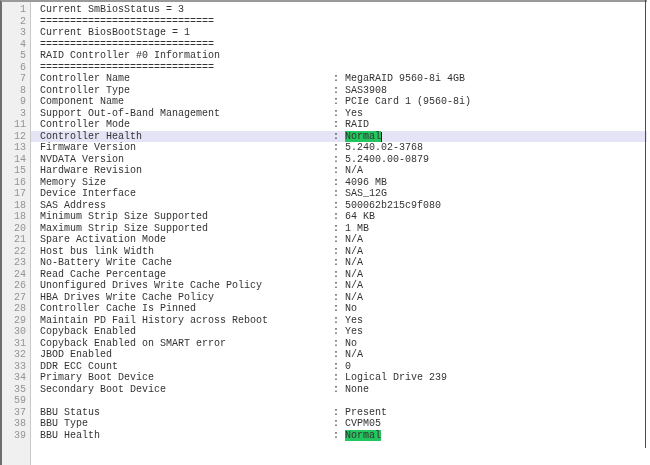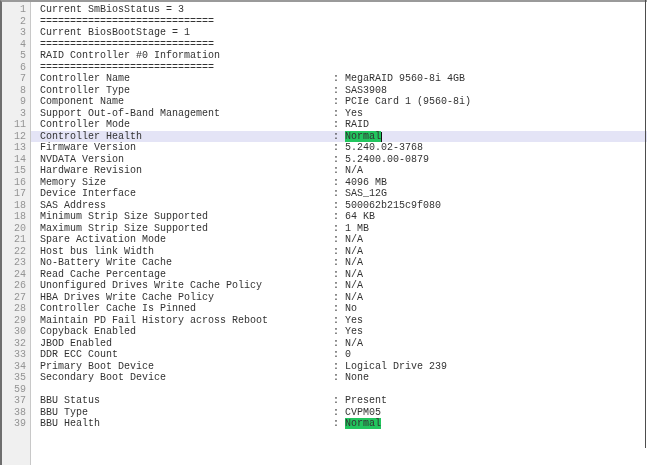--- a/index.html
+++ b/index.html
@@ -212,20 +212,25 @@
     <span class="num">29</span>
     <span class="gap"></span>
     <span class="content"><span class="label">Maintain PD Fail History across Reboot</span><span>: </span><span>Yes</span></span>
   </div>
       <div class="row">
     <span class="num">30</span>
     <span class="gap"></span>
     <span class="content"><span class="label">Copyback Enabled</span><span>: </span><span>Yes</span></span>
   </div>
       <div class="row">
+    <span class="num">31</span>
+    <span class="gap"></span>
+    <span class="content"><span class="label">Copyback Enabled on SMART error</span><span>: </span><span>No</span></span>
+  </div>
+      <div class="row">
     <span class="num">32</span>
     <span class="gap"></span>
     <span class="content"><span class="label">JBOD Enabled</span><span>: </span><span>N/A</span></span>
   </div>
       <div class="row">
     <span class="num">33</span>
     <span class="gap"></span>
     <span class="content"><span class="label">DDR ECC Count</span><span>: </span><span>0</span></span>
   </div>
       <div class="row">

